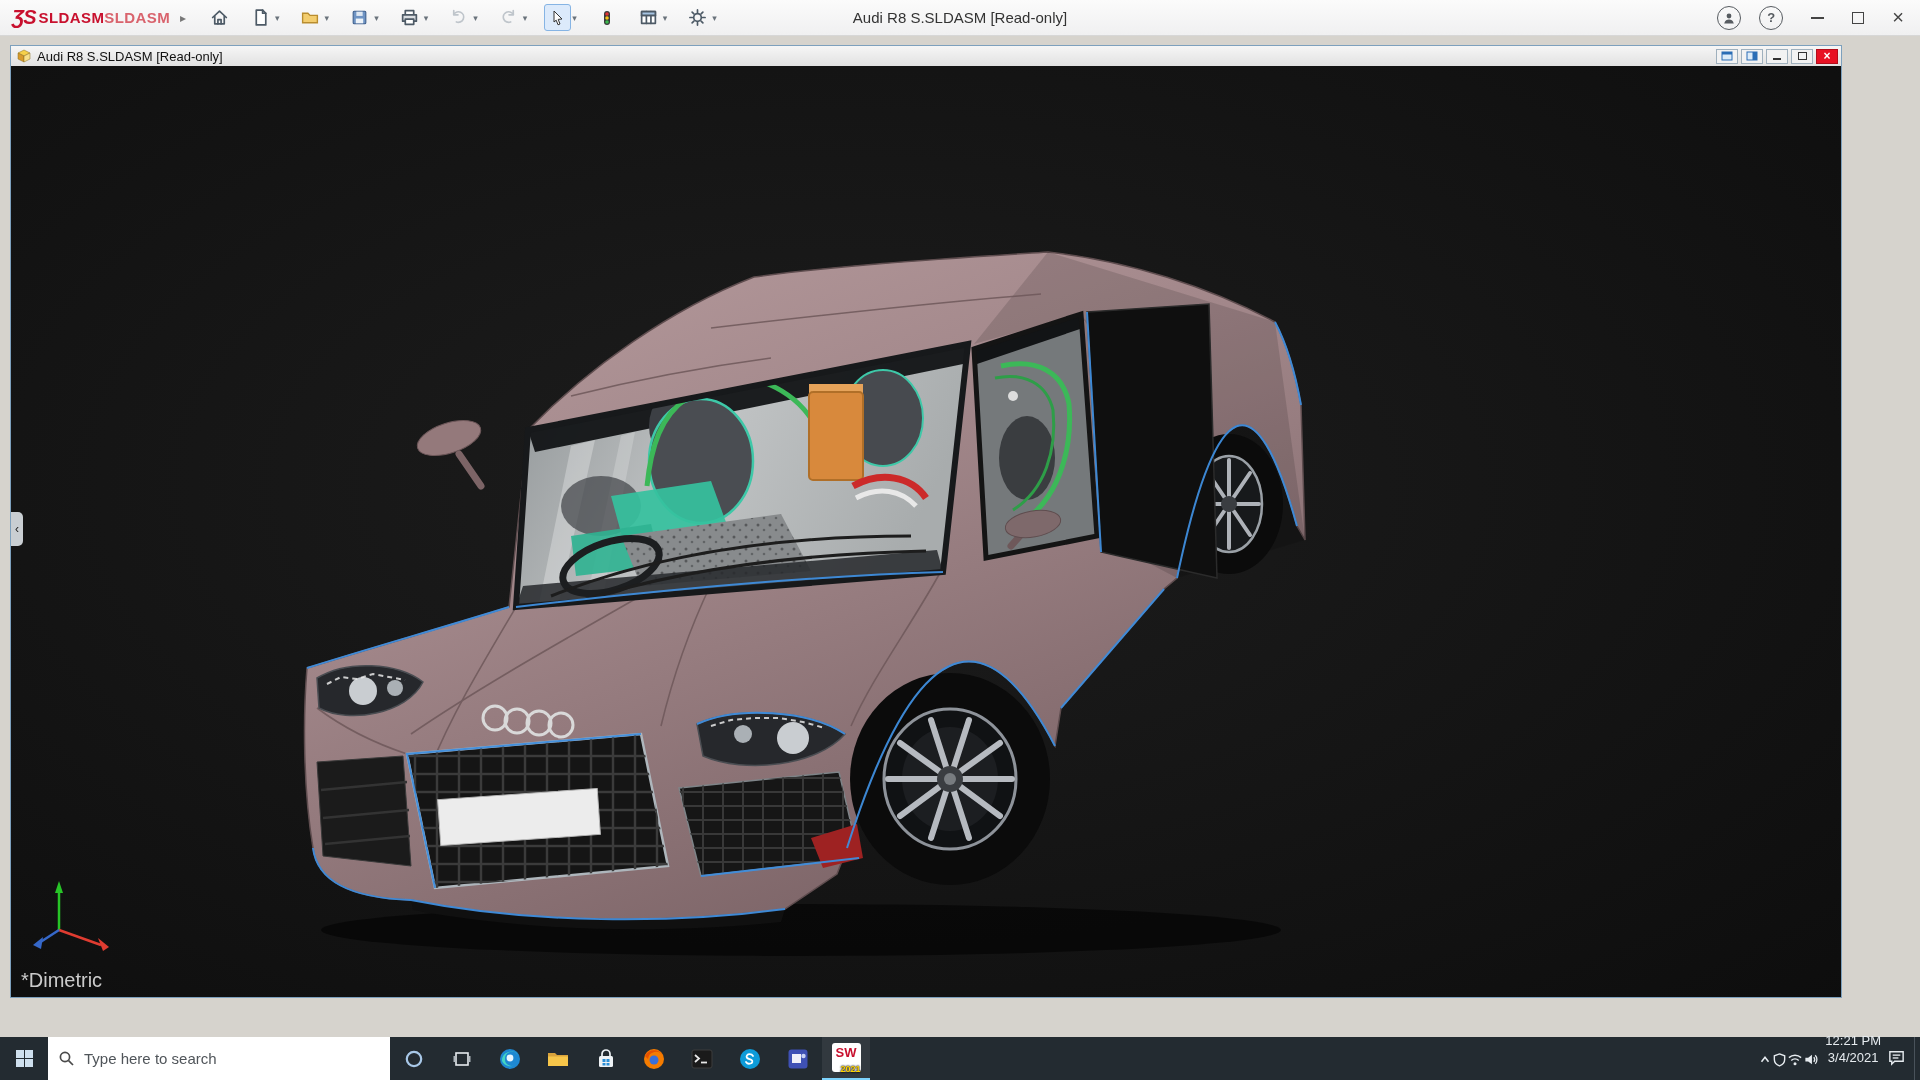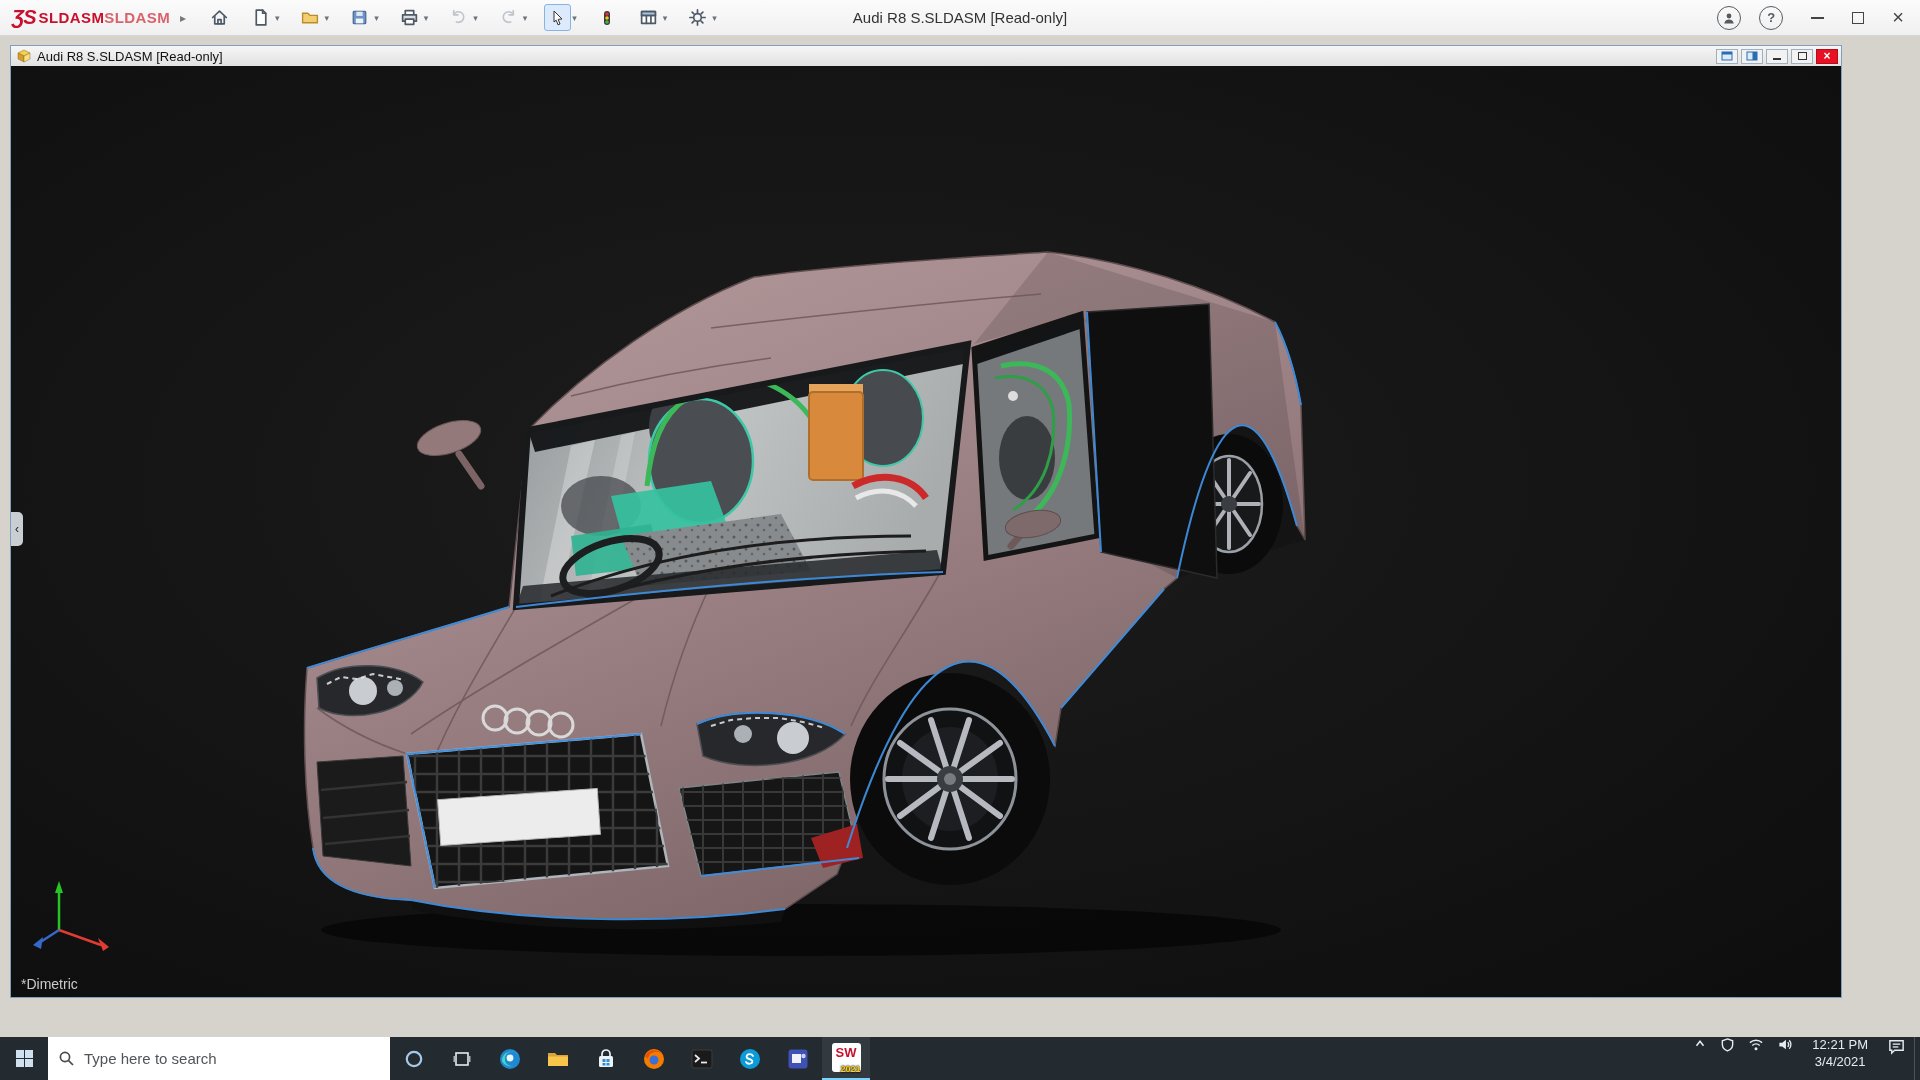--- a/index.html
+++ b/index.html
@@ -38,38 +38,38 @@
   .doc-btns { margin-left:auto; display:flex; gap:3px; padding-right:3px; }
   .doc-btn { width:22px; height:15px; background:#f2f2f2; border:1px solid #9fb0bd; display:flex; align-items:center; justify-content:center; }
   .doc-btn.close { background:#e81123; border-color:#b20d1b; color:#fff; font-size:12px; font-weight:bold; line-height:1; }
   .doc-min-bar { width:8px; height:2px; background:#333; margin-top:6px; }
   .doc-restore { position:relative; width:9px; height:8px; }
   .doc-restore::before { content:""; position:absolute; right:0; top:0; width:7px; height:6px; border:1px solid #333; }
   .doc-restore::after { content:""; position:absolute; left:0; bottom:0; width:7px; height:6px; border:1px solid #333; background:#f2f2f2; }
 
   #viewport { position:relative; width:1830px; height:931px; background:#101010; overflow:hidden; }
   #car-svg { position:absolute; left:0; top:0; width:100%; height:100%; }
-  .vp-label { position:absolute; left:10px; bottom:5px; color:#cbcbcb; font-size:14px; }
+  .vp-label { position:absolute; left:10px; bottom:5px; color:#cbcbcb; font-size:20px; }
   #triad { position:absolute; left:18px; bottom:32px; }
   #collapse-tab { position:absolute; left:0; top:446px; width:12px; height:34px; background:#c9ced2;
     border-radius:0 5px 5px 0; display:flex; align-items:center; justify-content:center; font-size:12px; color:#222; }
 
   
   #taskbar { position:absolute; bottom:0; left:0; width:1920px; height:43px; background:#232b31;
     display:flex; align-items:stretch; z-index:40; color:#e6ebef; }
   .tb-slot { width:48px; display:flex; align-items:center; justify-content:center; }
   #search-box { width:342px; background:#fff; display:flex; align-items:center; padding:8px 10px; gap:9px; }
   #search-box input { flex:1; border:none; outline:none; background:none; font-size:15px; color:#333; font-family:inherit; }
   #search-box input::placeholder { color:#50555a; }
   .sw-slot { position:relative; background:rgba(255,255,255,.07); border-bottom:2px solid #7dd3fc; }
   .sw-tile { position:relative; width:29px; height:29px; background:#fff; border-radius:3px;
     display:flex; align-items:flex-start; justify-content:center; }
   .sw-tile .sw-label { color:#c8102e; font-weight:bold; font-size:13px; margin-top:2px; }
   .sw-tile .sw-year { position:absolute; bottom:-2px; right:0px; color:#ffd400; font-size:9px; font-weight:bold; text-shadow:0 0 2px #000, 0 0 2px #000; }
-  .tray { margin-left:auto; display:flex; align-items:flex-start; gap:13px; padding:0 8px; }
+  .tray { margin-left:auto; display:flex; align-items:flex-end; padding:13px 8px; }
   #clock { text-align:center; font-size:13px; line-height:1.3; padding:0 6px; }
   #show-desktop { width:6px; border-left:1px solid #49525a; }
 </style>
 </head>
 <body>
 
 <div id="titlebar">
   <div class="brand">
     <span class="brand-mark">ƷS</span>
     <span class="brand-text"><span class="brand-solid">SLDASM</span><span class="brand-works">SLDASM</span></span>

